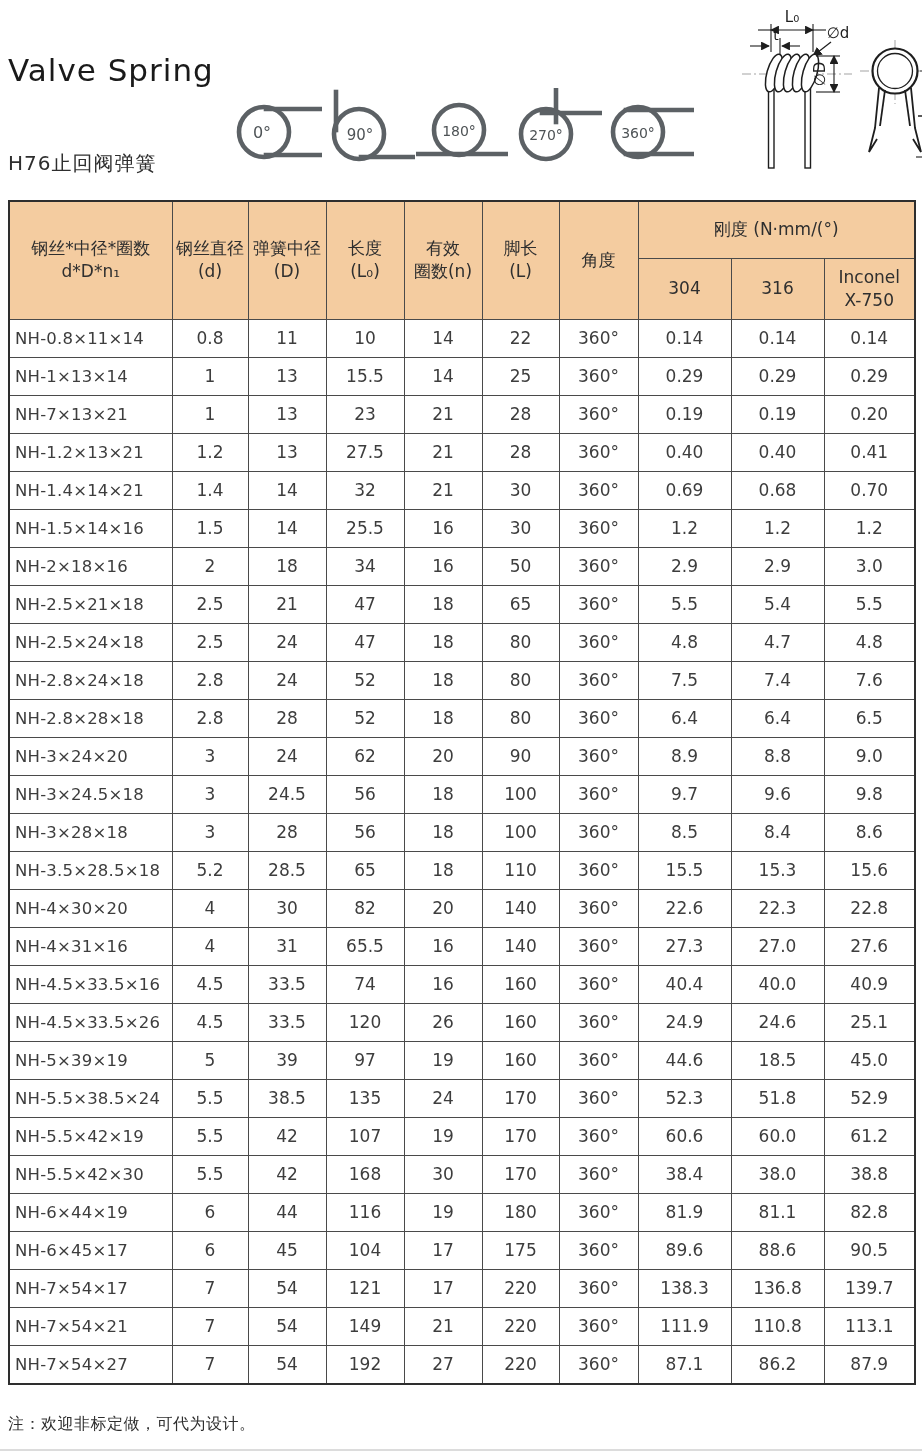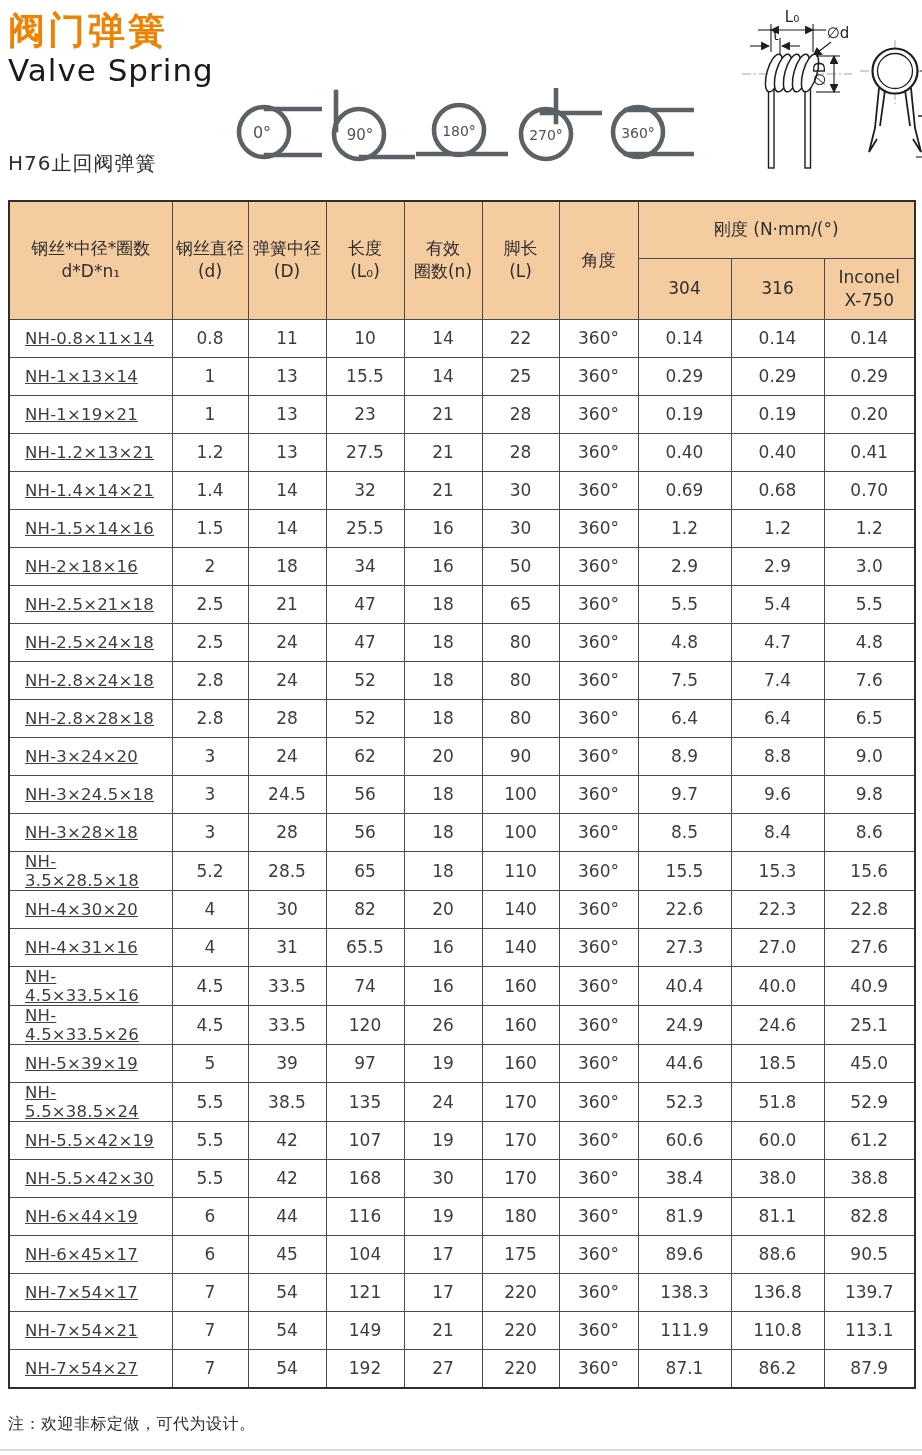--- a/index.html
+++ b/index.html
@@ -16,32 +16,31 @@
 
   .tech{position:absolute;left:728px;top:0px;}
   .tech text{font-family:"DejaVu Sans",sans-serif;fill:#1e1e1e;}
 
   table.spec{position:absolute;left:8px;top:200px;width:906px;border-collapse:collapse;table-layout:fixed;
     border:2.5px solid #2e2e2e;}
   table.spec th,table.spec td{border:1.6px solid #4a4a4a;}
   table.spec thead th{background:#F4CCA0;font-weight:normal;font-size:17px;color:#2f2f2f;line-height:1.35;padding:0 2px;}
   table.spec thead th span{display:block;}
   table.spec td{height:37px;text-align:center;font-size:17px;color:#3d3d3d;padding:0 2px;}
-  table.spec td.model{text-align:left;padding-left:15px;font-size:16.5px;letter-spacing:0.2px;text-decoration:underline;}
+  table.spec td.model{text-align:left;padding-left:5px;font-size:16.5px;letter-spacing:0.2px;}
   tr.h1{height:57px;} tr.h2{height:61px;}
 
   .note{position:absolute;left:8px;top:1414px;font-size:16px;color:#2e2e2e;letter-spacing:0.5px;}
   .bottom-rule{position:absolute;left:0;top:1449px;width:922px;height:2px;background:#dcdcdc;}
 </style>
 </head>
 <body>
 
 <div id="page">
 
-  <div class="title-zh">阀门弹簧</div>
   <div class="title-en">Valve Spring</div>
   <div class="subtitle">H76止回阀弹簧</div>
 
   <div class="angle-row">
     <div class="angle-icon" style="left:2px">
       <svg width="92" height="80" viewBox="0 0 92 80">
         <g fill="none" stroke="#5C6165" stroke-width="4.6" stroke-linecap="square">
           <circle cx="34" cy="44" r="25"></circle>
             <path d="M36,21 H90"></path>
             <path d="M36,67 H90"></path>
@@ -241,21 +240,21 @@
           <td>13</td>
           <td>15.5</td>
           <td>14</td>
           <td>25</td>
           <td>360°</td>
           <td>0.29</td>
           <td>0.29</td>
           <td>0.29</td>
         </tr>
         <tr>
-          <td class="model">NH-1×19×21</td>
+          <td class="model">NH-7×13×21</td>
           <td>1</td>
           <td>13</td>
           <td>23</td>
           <td>21</td>
           <td>28</td>
           <td>360°</td>
           <td>0.19</td>
           <td>0.19</td>
           <td>0.20</td>
         </tr>

